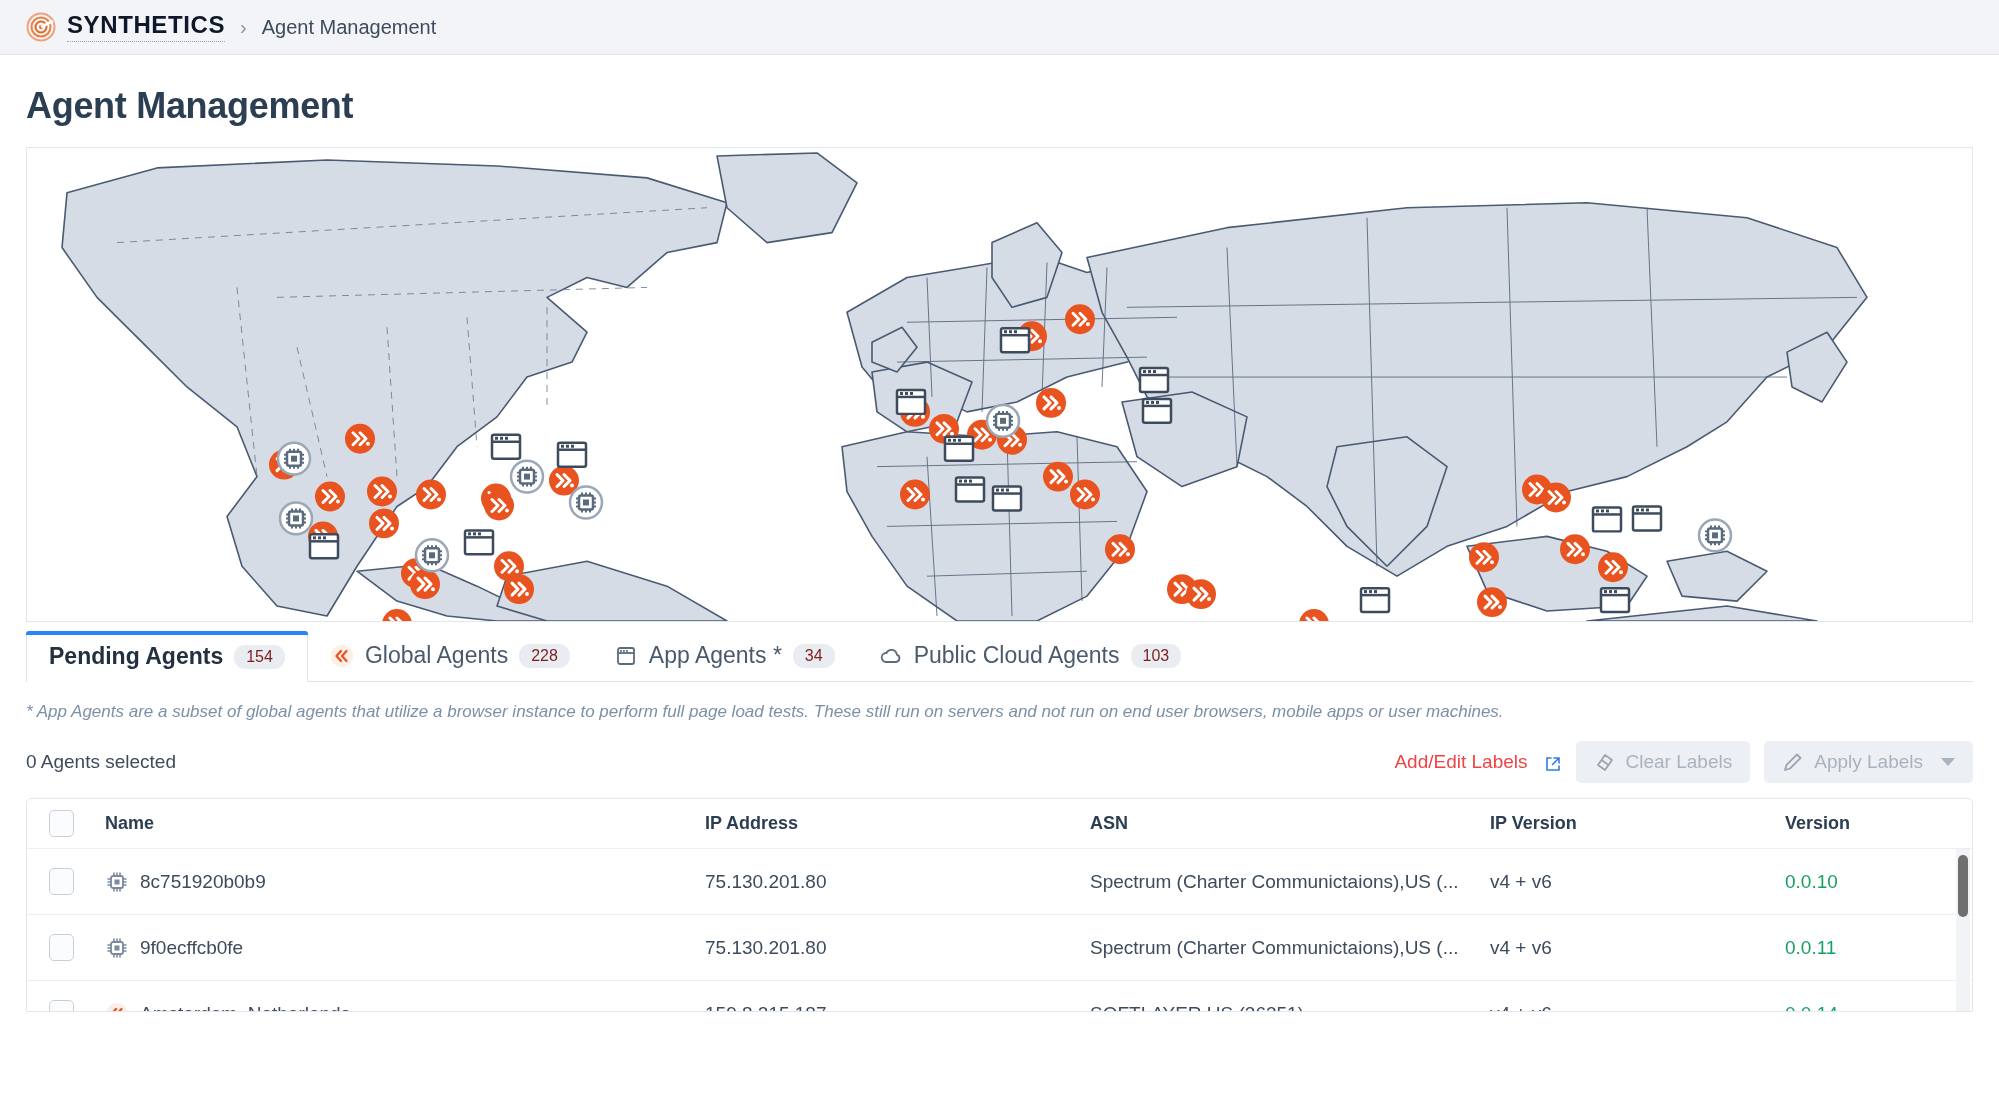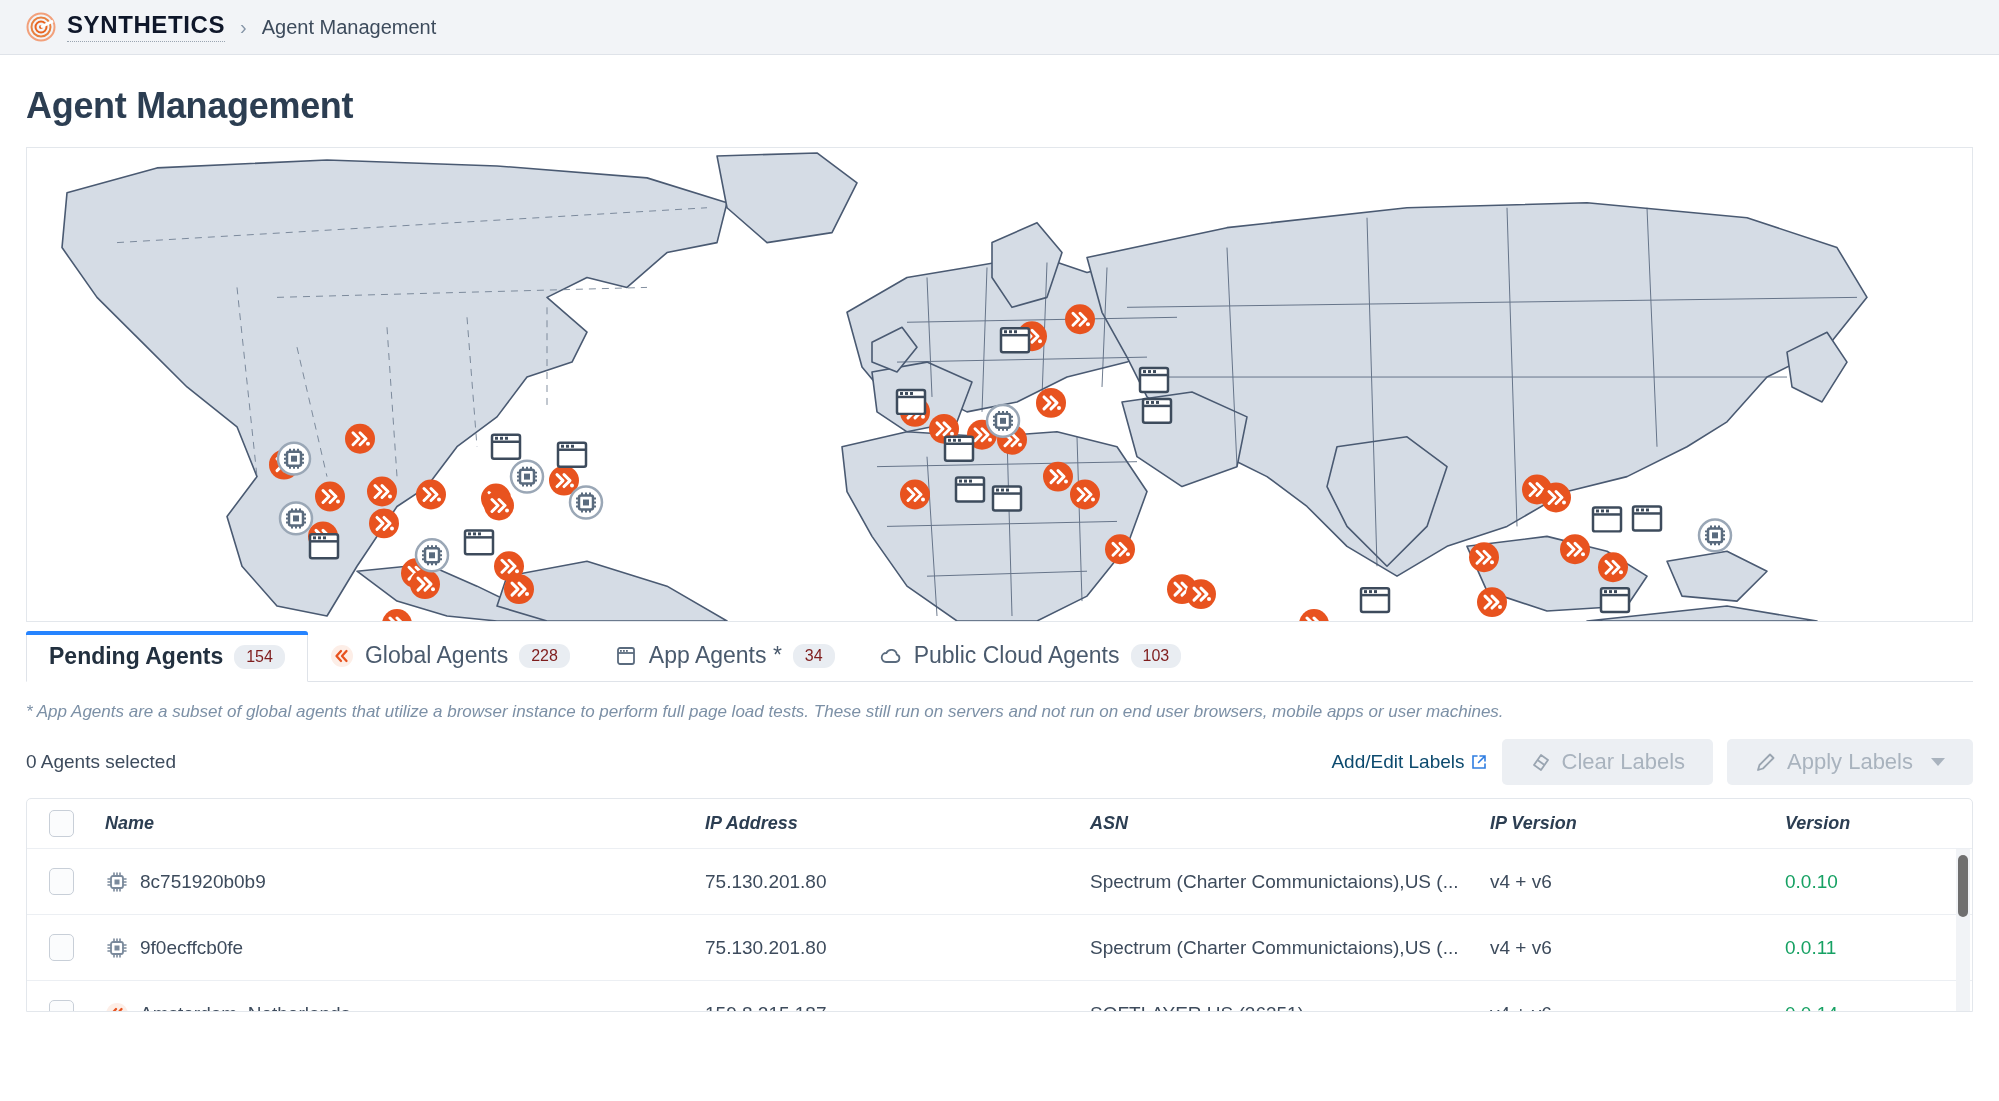--- a/index.html
+++ b/index.html
@@ -120,35 +120,35 @@
   }
   .selected-count { font-size: 19px; color: #3d4b5c; }
   .toolbar-right {
     margin-left: auto;
     display: flex;
     align-items: center;
     gap: 14px;
   }
   .link-btn {
     font-size: 19px;
-    color: #0c4a6e;
-    display: flex;
-    align-items: center;
-    gap: 5px;
+    color: #ef4444;
+    display: flex;
+    align-items: flex-end;
+    gap: 16px;
     cursor: pointer;
     white-space: nowrap;
   }
   .gbtn {
     display: flex;
     align-items: center;
     gap: 10px;
     background: #eceff3;
     border-radius: 5px;
-    padding: 10px 28px;
-    font-size: 22px;
+    padding: 10px 18px;
+    font-size: 19px;
     color: #a9b3be;
     white-space: nowrap;
   }
   .gbtn .caret {
     width: 0; height: 0;
     border-left: 7px solid transparent;
     border-right: 7px solid transparent;
     border-top: 8px solid #a9b3be;
     margin-left: 8px;
   }
@@ -178,21 +178,21 @@
     border-radius: 5px;
     background: #fbfcfd;
     cursor: pointer;
   }
   .c-name    { width: 600px; flex: 0 0 600px; display:flex; align-items:center; gap:11px; }
   .c-ip      { width: 385px; flex: 0 0 385px; }
   .c-asn     { width: 400px; flex: 0 0 400px; }
   .c-ipv     { width: 295px; flex: 0 0 295px; }
   .c-ver     { width: 240px; flex: 0 0 240px; }
   .trow.head .cell {
-    font-size: 18px; font-weight: bold; color: #2c3e52; font-style: italic;
+    font-size: 18px; font-weight: bold; color: #2c3e52;
   }
   .cell { font-size: 19px; color: #3d4b5c; }
   .cell.version { color: #16a163; }
   .cell.truncate {
     white-space: nowrap; overflow: hidden; text-overflow: ellipsis;
     padding-right: 14px;
   }
   .row-icon { width: 24px; height: 24px; flex: 0 0 24px; display:block; }
 
   .scrollbar-track {

